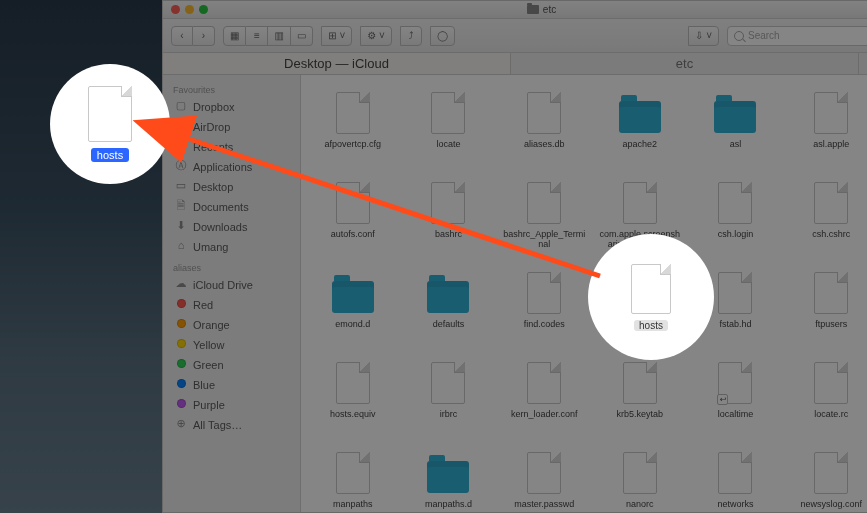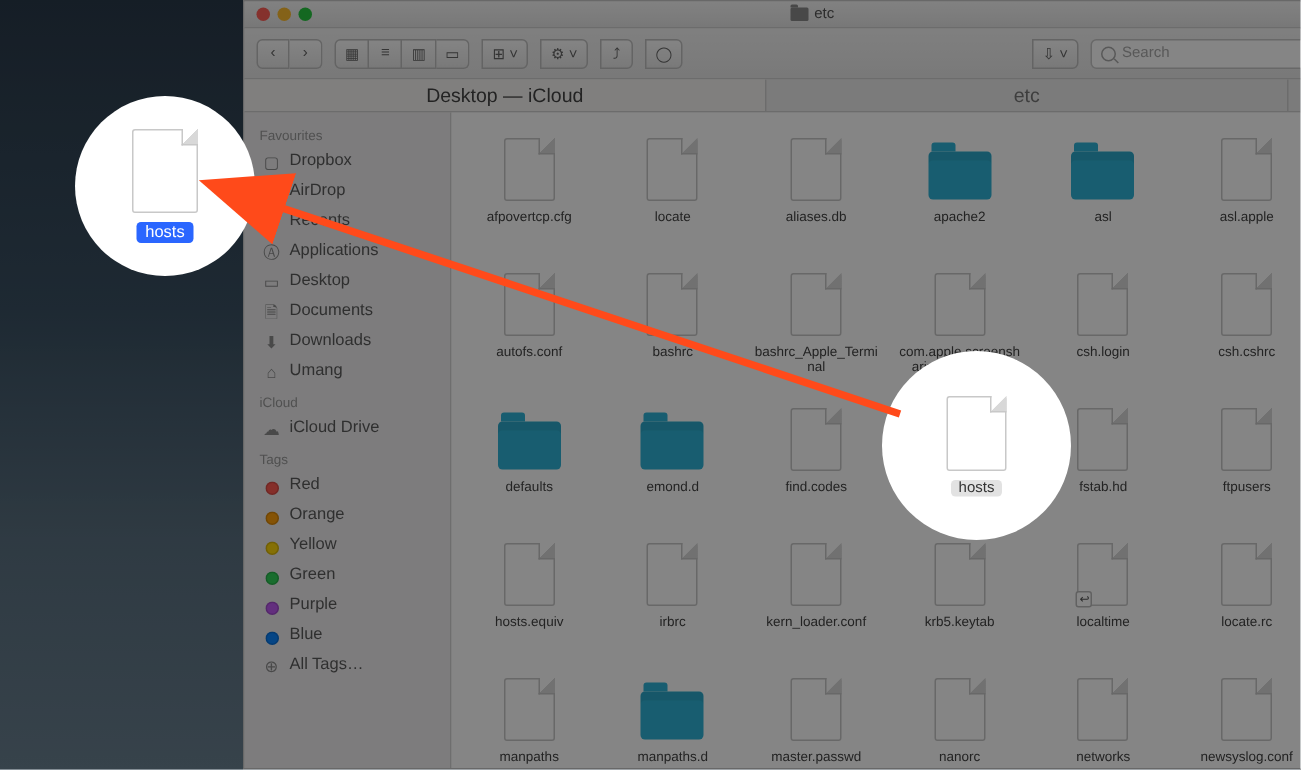--- a/index.html
+++ b/index.html
@@ -122,21 +122,21 @@
     color: #5b5b5b;
     overflow: hidden;
   }
   .sb-head {
     padding: 6px 10px 2px 10px;
     font-size: 9px;
     color: #9a9a9a;
     text-transform: none;
   }
   .sb-item {
-    display: flex; align-items: flex-end; gap: 6px;
+    display: flex; align-items: flex-start; gap: 6px;
     padding: 2px 10px 2px 12px;
     line-height: 16px;
     white-space: nowrap;
   }
   .sb-icon { width: 12px; height: 12px; display:flex; align-items:center; justify-content:center; color:#8a8a8a;}
   .tagdot { width: 9px; height: 9px; border-radius: 50%; border: 1px solid rgba(0,0,0,.15); }
   
   .grid {
     flex: 1;
     background: #fff;
@@ -306,30 +306,29 @@
             </span>
             <span>Downloads</span>
           </div>
           <div class="sb-item">
             <span class="sb-icon">
               <span class="sb-glyph">⌂</span>
             </span>
             <span>Umang</span>
           </div>
         </div>
-      <div class="sb-head">iCloud</div>
+      <div class="sb-head">aliases</div>
       <div id="sb-icloud">
           <div class="sb-item">
             <span class="sb-icon">
               <span class="sb-glyph">☁</span>
             </span>
             <span>iCloud Drive</span>
           </div>
         </div>
-      <div class="sb-head">Tags</div>
       <div id="sb-tags">
           <div class="sb-item">
             <span class="sb-icon">
               <span class="tagdot" style="background: rgb(255, 90, 82);"></span>
             </span>
             <span>Red</span>
           </div>
           <div class="sb-item">
             <span class="sb-icon">
               <span class="tagdot" style="background: rgb(255, 159, 10);"></span>
@@ -343,32 +342,32 @@
             <span>Yellow</span>
           </div>
           <div class="sb-item">
             <span class="sb-icon">
               <span class="tagdot" style="background: rgb(48, 209, 88);"></span>
             </span>
             <span>Green</span>
           </div>
           <div class="sb-item">
             <span class="sb-icon">
+              <span class="tagdot" style="background: rgb(10, 132, 255);"></span>
+            </span>
+            <span>Blue</span>
+          </div>
+          <div class="sb-item">
+            <span class="sb-icon">
               <span class="tagdot" style="background: rgb(191, 90, 242);"></span>
             </span>
             <span>Purple</span>
           </div>
           <div class="sb-item">
             <span class="sb-icon">
-              <span class="tagdot" style="background: rgb(10, 132, 255);"></span>
-            </span>
-            <span>Blue</span>
-          </div>
-          <div class="sb-item">
-            <span class="sb-icon">
               <span class="sb-glyph">⊕</span>
             </span>
             <span>All Tags…</span>
           </div>
         </div>
     </div>
 
     <div class="grid" id="grid">
         <div class="file">
           <div class="icon">
@@ -439,27 +438,27 @@
         <div class="file">
           <div class="icon">
             <div class="doc"></div>
           </div>
           <div class="file-label">csh.cshrc</div>
         </div>
         <div class="file">
           <div class="icon">
             <div class="folder"></div>
           </div>
+          <div class="file-label">emond.d</div>
+        </div>
+        <div class="file">
+          <div class="icon">
+            <div class="folder"></div>
+          </div>
           <div class="file-label">defaults</div>
-        </div>
-        <div class="file">
-          <div class="icon">
-            <div class="folder"></div>
-          </div>
-          <div class="file-label">emond.d</div>
         </div>
         <div class="file">
           <div class="icon">
             <div class="doc"></div>
           </div>
           <div class="file-label">find.codes</div>
         </div>
         <div class="file highlight">
           <div class="icon">
             <div class="doc"></div>

